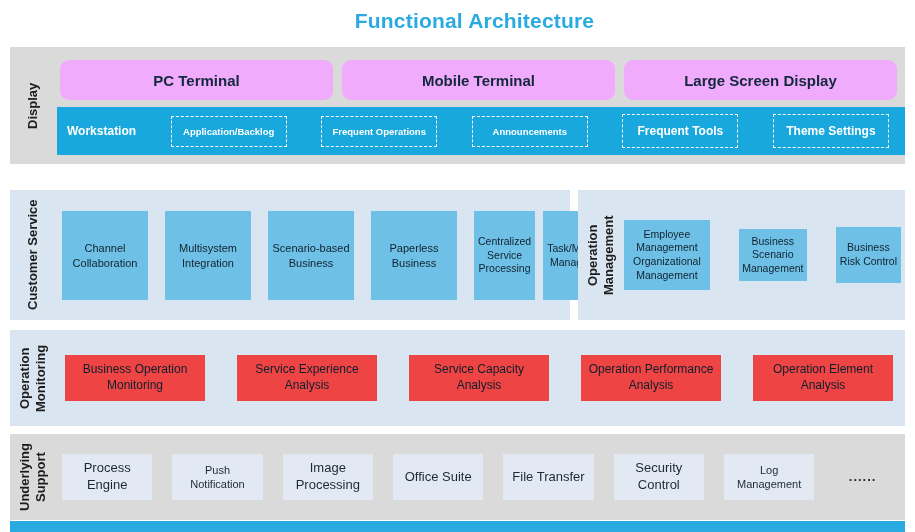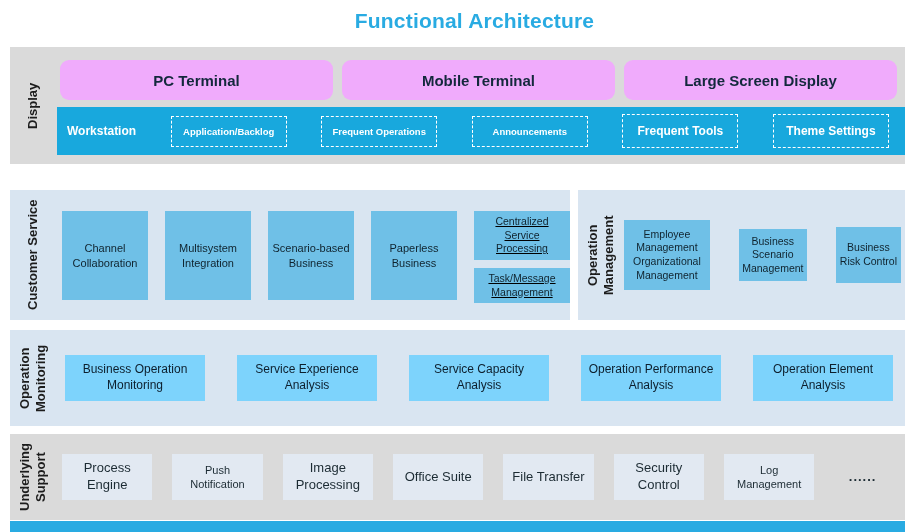--- a/index.html
+++ b/index.html
@@ -53,39 +53,39 @@
     display: flex; align-items: center; justify-content: center;
     text-align: center; padding: 4px; line-height: 1.3;
   }
 
   
   .cs-row {
     position: absolute; left: 52px; top: 21px; bottom: 20px;
     display: flex; gap: 17px;
   }
   .csbox { width: 86px; font-size: 11px; }
-  .cs-col { width: 96px; display: flex; flex-direction: column; gap: 8px; text-decoration: underline; }
+  .cs-col { width: 96px; display: flex; flex-direction: row; gap: 8px; }
   .cs-col .bluebox { flex: 1; font-size: 10.5px; }
 
   
   .om-row {
     position: absolute; left: 46px; right: 4px; top: 0; bottom: 0;
     display: flex; align-items: center; gap: 29px;
   }
   .ombox { font-size: 10.5px; }
   .om1 { width: 106px; height: 70px; }
   .om2 { width: 68px;  height: 52px; }
   .om3 { width: 80px;  height: 56px; }
 
   
   .mon-row {
     position: absolute; left: 55px; right: 12px; top: 0; bottom: 0;
     display: flex; align-items: center; justify-content: space-between;
   }
-  .monbox { width: 140px; min-height: 46px; background: #7dd3fc; font-size: 12px; color: #0d1f2d; }
+  .monbox { width: 140px; min-height: 46px; background: #ef4444; font-size: 12px; color: #0d1f2d; }
 
   
   .sup-row {
     position: absolute; left: 52px; right: 14px; top: 0; bottom: 0;
     display: flex; align-items: center; justify-content: space-between; gap: 20px;
   }
   .supbox { width: 96px; height: 46px; background: #e2e9f2; font-size: 13px; color: #1c2b33; }
   .sup-sm { font-size: 11px; }
   .sup-dots { width: 60px; background: transparent; font-size: 13px; font-weight: bold; letter-spacing: 1px; }
 

